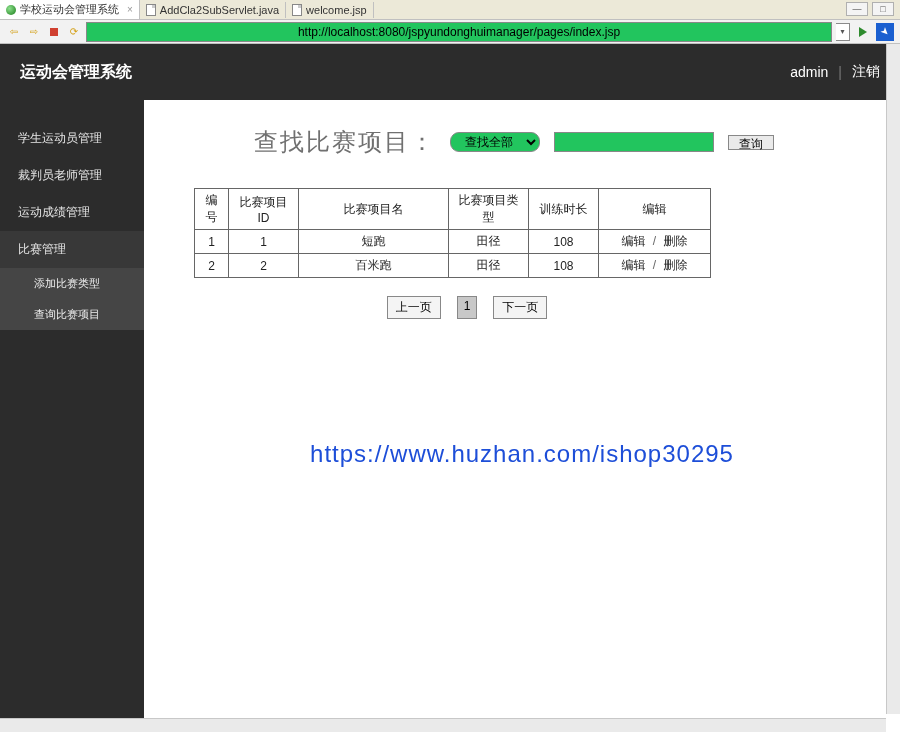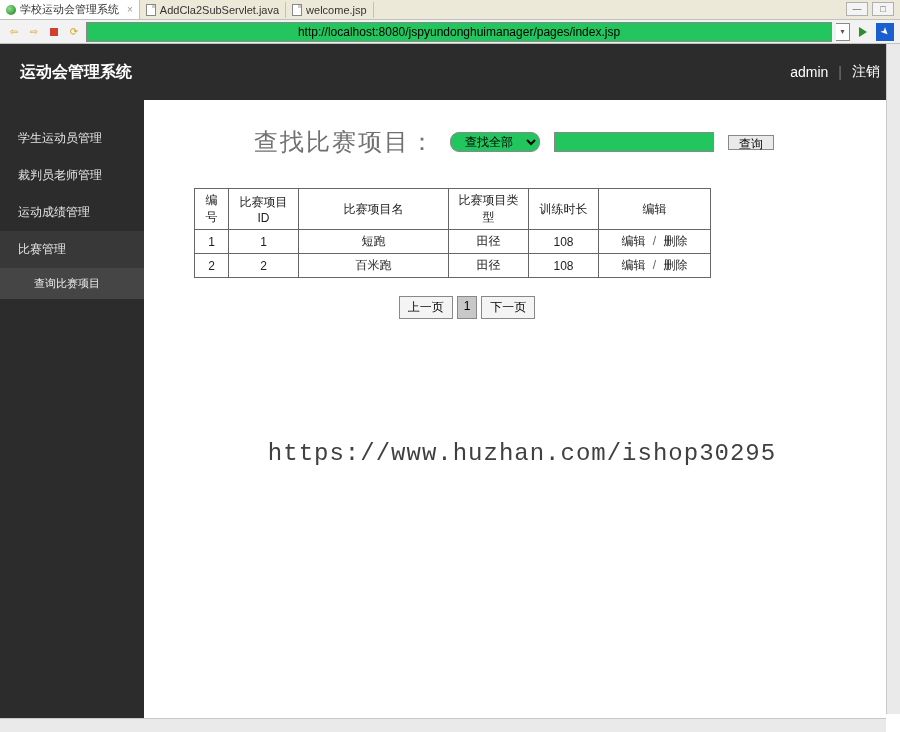--- a/index.html
+++ b/index.html
@@ -128,30 +128,30 @@
   }
   table.data th, table.data td {
     border:1px solid #666; padding:3px 6px; text-align:center;
     font-weight:normal; color:#222;
   }
   .col-idx{width:34px;} .col-id{width:70px;} .col-name{width:150px;}
   .col-type{width:80px;} .col-dur{width:70px;} .col-op{width:112px;}
   .op-link{cursor:pointer;}
   .op-sep{color:#666; margin:0 4px;}
 
-  .pager { display:flex; gap:4px; justify-content:center;
+  .pager { display:flex; gap:16px; justify-content:center;
     margin-top:18px; margin-left:-130px;}
   .pg-btn { border:1px solid #888; background:#f4f4f4; padding:2px 8px;
     font-size:12px; cursor:pointer; }
   .pg-cur { border:1px solid #888; background:#c8c8c8; padding:2px 6px;
     font-size:12px; }
 
   .watermark {
     position:absolute; top:340px; left:0; right:0; text-align:center;
-    font-size:24px; color:#404040; font-family: Liberation Mono, monospace;
+    font-size:24px; color:#1d4ed8; font-family: Liberation Sans, sans-serif;
     letter-spacing:1px; pointer-events:none; user-select:none;
   }
 
   .main-scroll-right {
     position:absolute; right:0; top:44px; bottom:18px; width:14px;
     background:#eaeaea; border-left:1px solid #c8c8c8;
   }
   .main-scroll-bottom {
     position:absolute; left:0; right:14px; bottom:0; height:14px;
     background:#eaeaea; border-top:1px solid #c8c8c8;
@@ -208,20 +208,21 @@
     </div>
   </div>
 
   <div class="app-body">
 
     <div class="sidebar">
       <div class="nav-item">学生运动员管理</div>
       <div class="nav-item">裁判员老师管理</div>
       <div class="nav-item">运动成绩管理</div>
       <div class="nav-item active">比赛管理</div>
+      <div class="sub-item">添加比赛类型</div>
       <div class="sub-item">查询比赛项目</div>
     </div>
 
     <div class="content">
       <div class="search-row">
         <span class="search-title">查找比赛项目：</span>
         <select>
           <option>查找全部</option>
         </select>
         <input type="text" class="search-input" value="" style="">

